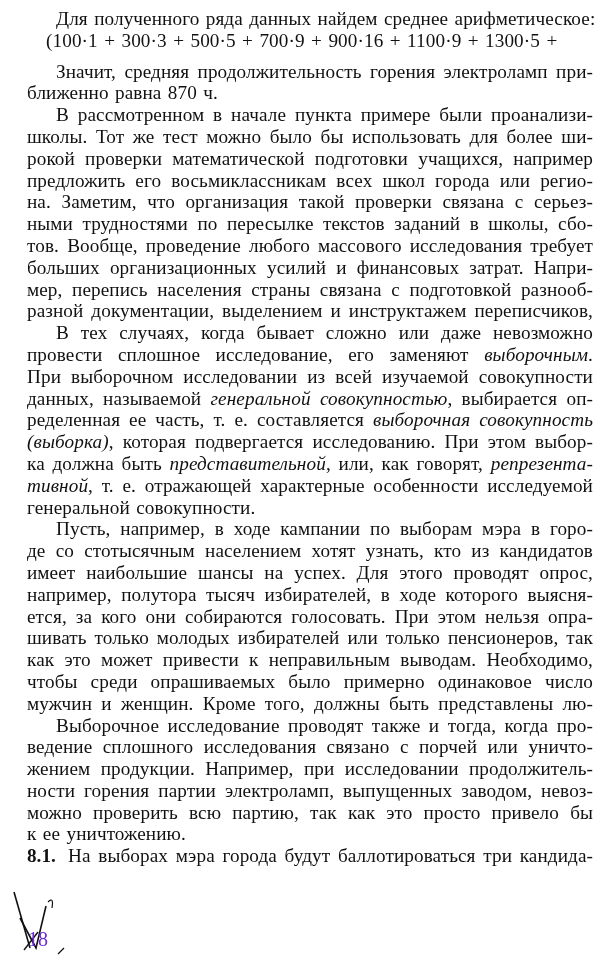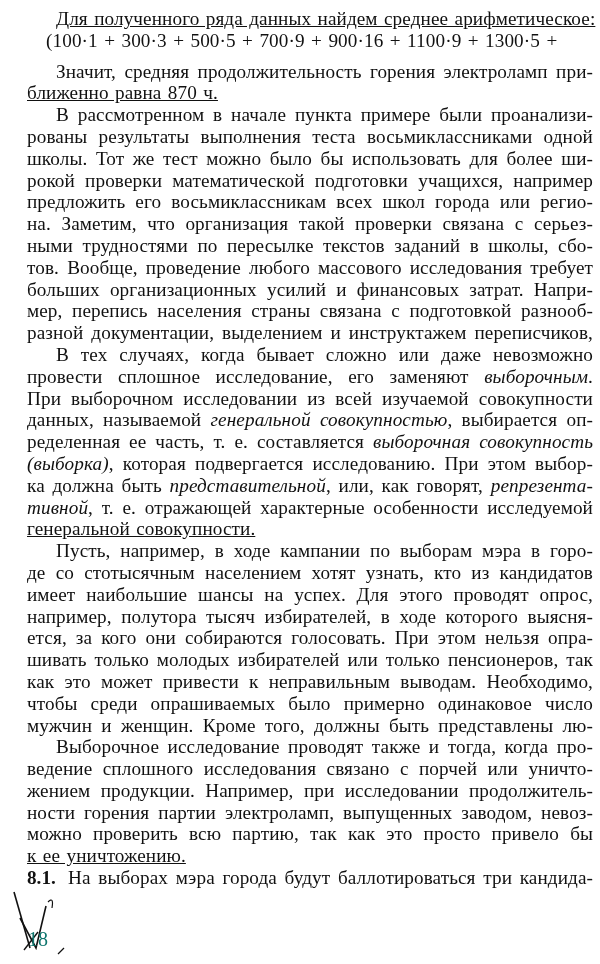--- a/index.html
+++ b/index.html
@@ -7,52 +7,51 @@
     width: 600px; height: 964px; position: relative; overflow: hidden;
     font-family: "Liberation Serif", "DejaVu Serif", serif;
     color: #111111;
   }
   .page { position: absolute; left: 27px; top: 8px; width: 566px; }
   .line {
     font-size: 19.2px; line-height: 21.8px; height: 21.8px;
     white-space: nowrap; text-align: justify; text-align-last: justify;
     letter-spacing: 0.1px; word-spacing: 1.5px;
   }
-  .line.last { text-align-last: left; text-decoration: underline; }
+  .line.last { text-align-last: left; }
   .indent { padding-left: 29px; }
   .formula { padding-left: 19px; text-align-last: left; }
   .gap { height: 9px; }
   i { }
   .exercise { position: relative; }
   .ex-num { position: absolute; left: 0; top: 0; font-weight: bold; font-size: 19.2px; line-height: 21.8px; }
   .ex-body { margin-left: 41px; width: 525px; }
   .page-number {
     position: absolute; left: 28px; top: 928px;
-    font-size: 20px; line-height: 22px; color: #0f766e;
+    font-size: 20px; line-height: 22px; color: #6d28d9;
   }
   .scribble { position: absolute; left: 8px; top: 888px; width: 60px; height: 70px; }
 </style>
 </head>
 <body>
 
 <div class="page">
 
   <div class="line indent last">Для полученного ряда данных найдем среднее арифметическое:</div>
   <div class="line formula">(100·1 + 300·3 + 500·5 + 700·9 + 900·16 + 1100·9 + 1300·5 +</div>
 
   <div class="gap"></div>
 
   <div>
     <div class="line indent">Значит, средняя продолжительность горения электроламп при-</div>
     <div class="line last">ближенно равна 870 ч.</div>
   </div>
 
   <div>
     <div class="line indent">В рассмотренном в начале пункта примере были проанализи-</div>
-    <div class="line">рованы результаты выполнения теста восьмиклассниками одной</div>
     <div class="line">школы. Тот же тест можно было бы использовать для более ши-</div>
     <div class="line">рокой проверки математической подготовки учащихся, например</div>
     <div class="line">предложить его восьмиклассникам всех школ города или регио-</div>
     <div class="line">на. Заметим, что организация такой проверки связана с серьез-</div>
     <div class="line">ными трудностями по пересылке текстов заданий в школы, сбо-</div>
     <div class="line">тов. Вообще, проведение любого массового исследования требует</div>
     <div class="line">больших организационных усилий и финансовых затрат. Напри-</div>
     <div class="line">мер, перепись населения страны связана с подготовкой разнооб-</div>
     <div class="line">разной документации, выделением и инструктажем переписчиков,</div>
   </div>

